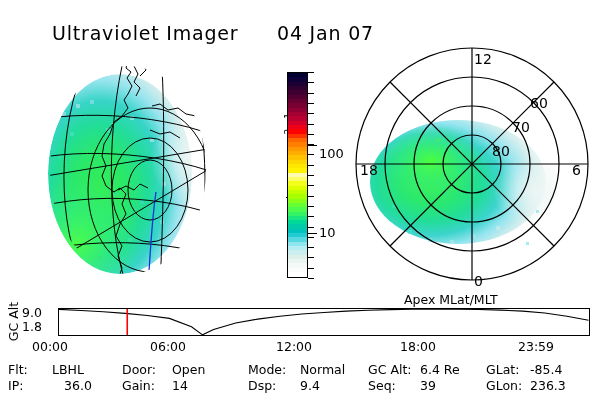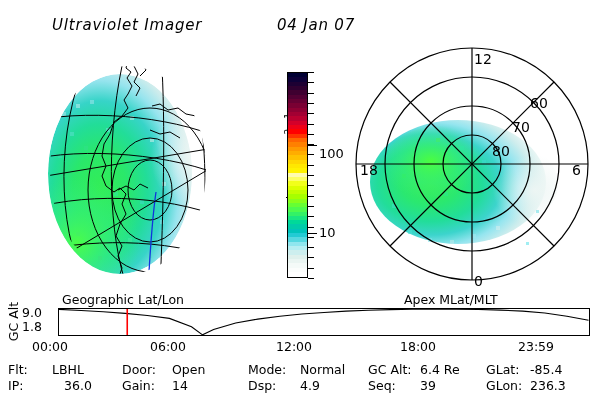--- a/index.html
+++ b/index.html
@@ -19,25 +19,24 @@
 
   
   #header {
     position: absolute;
     left: 0; top: 6px;
     width: 600px;
     height: 22px;
   }
   #header span {
     position: absolute;
-    top: 10px;
-    font-size: 15px;
+    top: 16px;
+    font-size: 19px;
     letter-spacing: 0.8px;
     white-space: nowrap;
-    font-style: italic;
   }
   #title-instrument { left: 52px; }
   #title-date       { left: 277px; }
   #title-time       { left: 430px; }
 
   
   #geo-panel {
     position: absolute;
     left: 10px; top: 42px;
     width: 245px; height: 248px;
@@ -415,21 +414,20 @@
       <text x="232" y="133" font-family="DejaVu Sans, sans-serif" font-size="14" fill="#000">6</text>
       <text x="134" y="244" font-family="DejaVu Sans, sans-serif" font-size="14" fill="#000">0</text>
 
       <text x="190" y="66" font-family="DejaVu Sans, sans-serif" font-size="14" fill="#000">60</text>
       <text x="172" y="90" font-family="DejaVu Sans, sans-serif" font-size="14" fill="#000">70</text>
       <text x="152" y="114" font-family="DejaVu Sans, sans-serif" font-size="14" fill="#000">80</text>
     </svg>
   </div>
 
   <div id="orbit-panel">
-    <div id="orbit-subtitle-geo">Geographic Lat/Lon</div>
     <div id="orbit-subtitle-apex">Apex MLat/MLT</div>
     <div id="orbit-ylabel">GC Alt</div>
     <div class="orbit-ytick-label" id="orbit-ytick-hi">9.0</div>
     <div class="orbit-ytick-label" id="orbit-ytick-lo">1.8</div>
     <div id="orbit-plot">
       <svg id="orbit-svg" width="530" height="26" viewBox="0 0 530 26" preserveAspectRatio="none">
         <polyline id="orbit-track" fill="none" stroke="#000000" stroke-width="1.1" vector-effect="non-scaling-stroke" points="0.00,0.36 22.08,1.44 44.17,2.71 66.25,4.33 88.33,6.50 110.42,9.39 132.50,17.69 143.54,25.82 154.58,20.58 176.67,14.08 198.75,10.11 220.83,7.22 242.92,5.06 265.00,3.43 287.08,2.17 309.17,1.26 331.25,0.65 353.33,0.25 375.42,0.11 397.50,0.18 419.58,0.47 441.67,1.08 463.75,2.17 485.83,3.97 507.92,7.22 529.56,11.19"></polyline>
         <line id="orbit-marker" x1="68.2375" y1="0" x2="68.2375" y2="26" stroke="#ff0000" stroke-width="1.6" vector-effect="non-scaling-stroke"></line>
       </svg>
     </div>
@@ -451,20 +449,20 @@
       <div class="status-cell status-row0" style="left: 300px;">Normal</div>
       <div class="status-cell status-row0" style="left: 368px;">GC Alt:</div>
       <div class="status-cell status-row0" style="left: 420px;">6.4 Re</div>
       <div class="status-cell status-row0" style="left: 486px;">GLat:</div>
       <div class="status-cell status-row0" style="left: 530px;">-85.4</div>
       <div class="status-cell status-row1" style="left: 8px;">IP:</div>
       <div class="status-cell status-row1" style="left: 52px; margin-left: 12px;">36.0</div>
       <div class="status-cell status-row1" style="left: 122px;">Gain:</div>
       <div class="status-cell status-row1" style="left: 172px;">14</div>
       <div class="status-cell status-row1" style="left: 248px;">Dsp:</div>
-      <div class="status-cell status-row1" style="left: 300px;">4.9</div>
+      <div class="status-cell status-row1" style="left: 300px;">9.4</div>
       <div class="status-cell status-row1" style="left: 368px;">Seq:</div>
       <div class="status-cell status-row1" style="left: 420px;">39</div>
       <div class="status-cell status-row1" style="left: 486px;">GLon:</div>
       <div class="status-cell status-row1" style="left: 530px;">236.3</div>
     </div>
 
 </div>
 
 </body></html>

